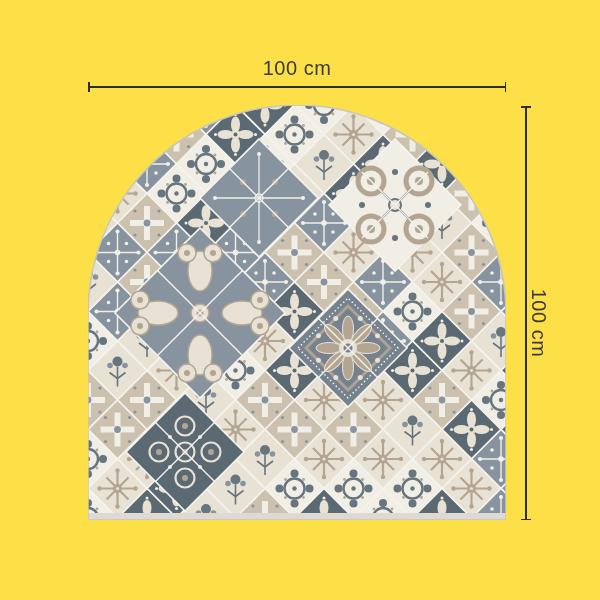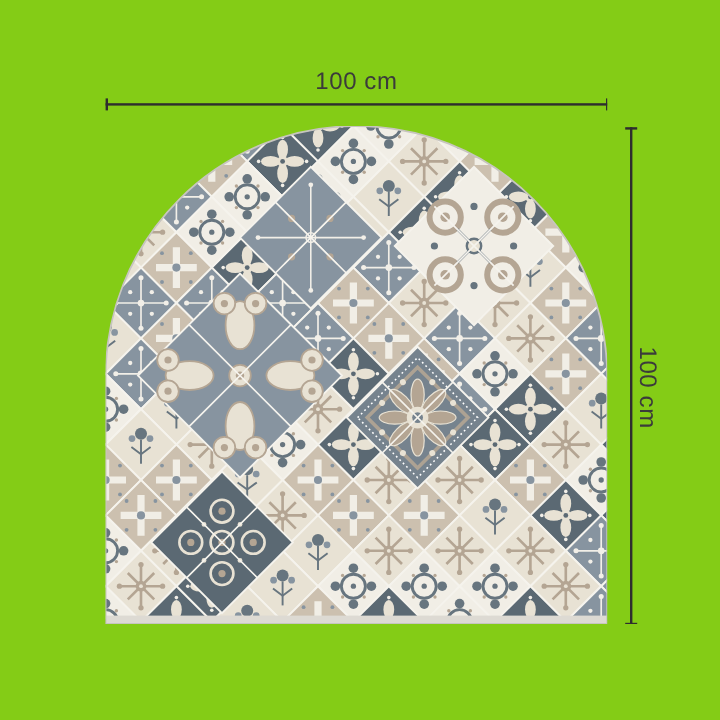--- a/index.html
+++ b/index.html
@@ -1,21 +1,21 @@
 <!DOCTYPE html>
 <html><head>
 <meta charset="utf-8">
 <style>
   html,body{margin:0;padding:0;}
   body{
     width:600px;height:600px;background:#ffffff;
     font-family:"Liberation Sans", sans-serif;
     position:relative;overflow:hidden;
   }
-  .stage{position:absolute;left:0;top:0;width:600px;height:600px;background:#84cc16;}
+  .stage{position:absolute;left:0;top:0;width:600px;height:600px;background:#fde047;}
   .mat{position:absolute;left:88px;top:105px;width:418px;height:415px;}
   .dim-label{
     position:absolute;font-size:20px;color:#3b3b3b;letter-spacing:0.5px;
   }
   .dim-label-top{left:88px;top:57px;width:418px;text-align:center;}
   .dim-label-right{
     left:504px;top:311px;width:70px;height:24px;line-height:24px;text-align:center;
     transform:rotate(90deg);
   }
   .dim-line{position:absolute;background:#2e2e2e;}

